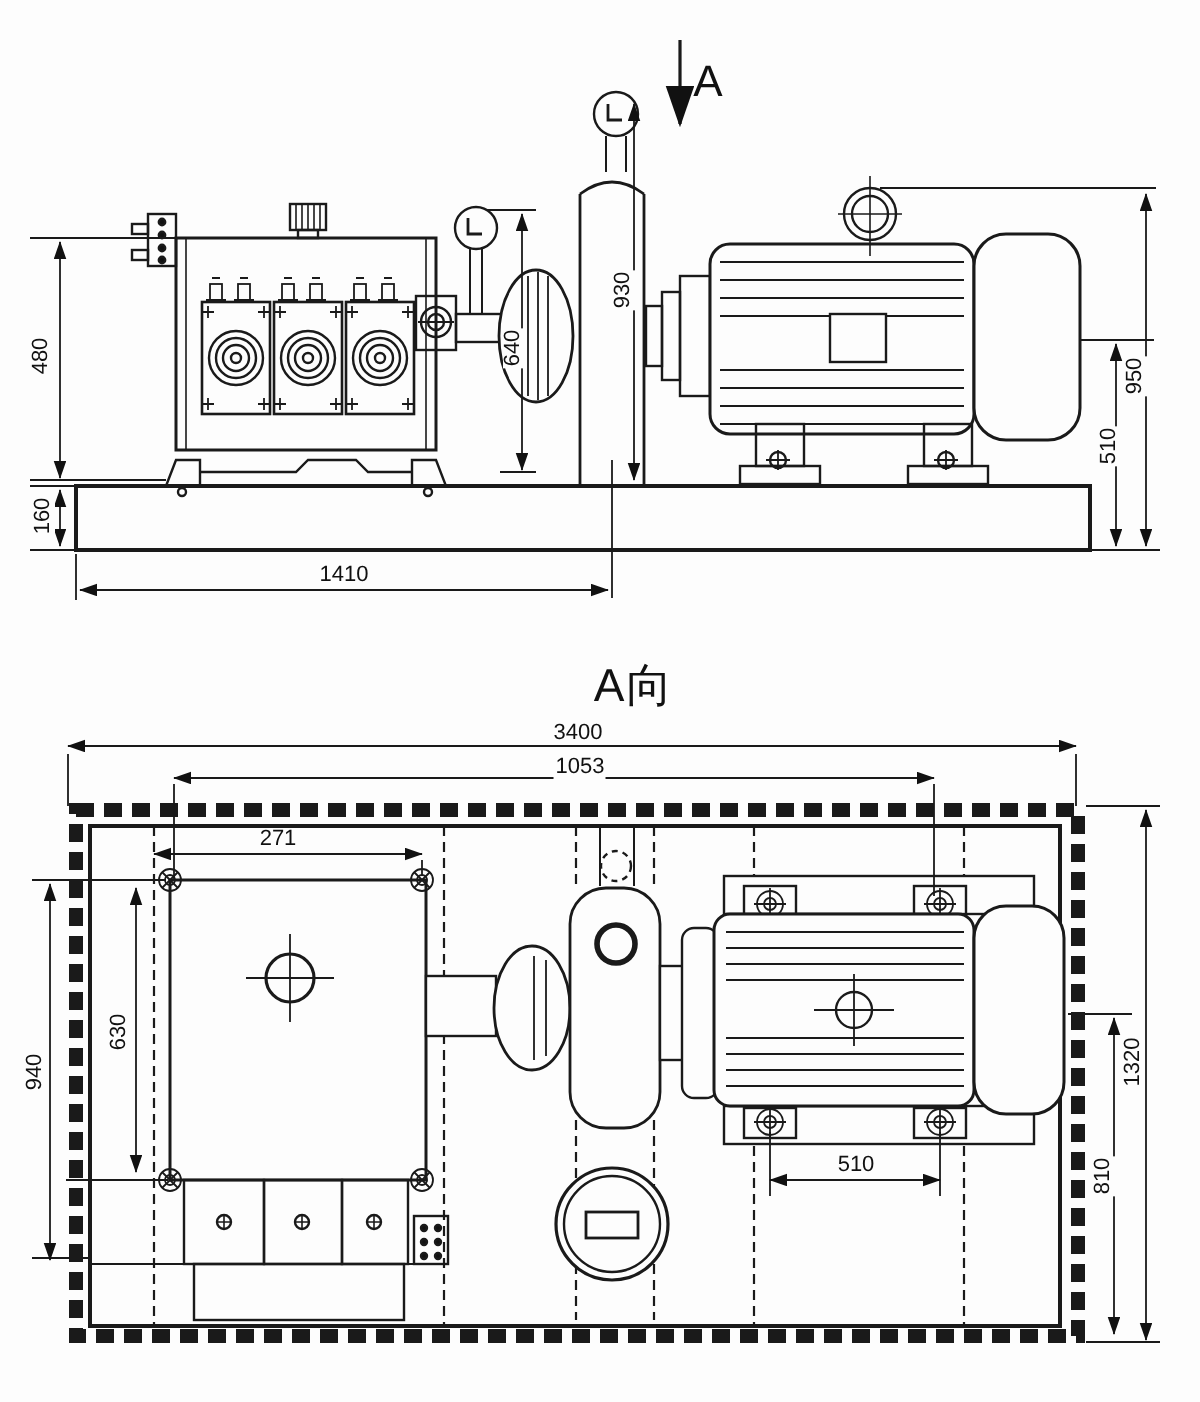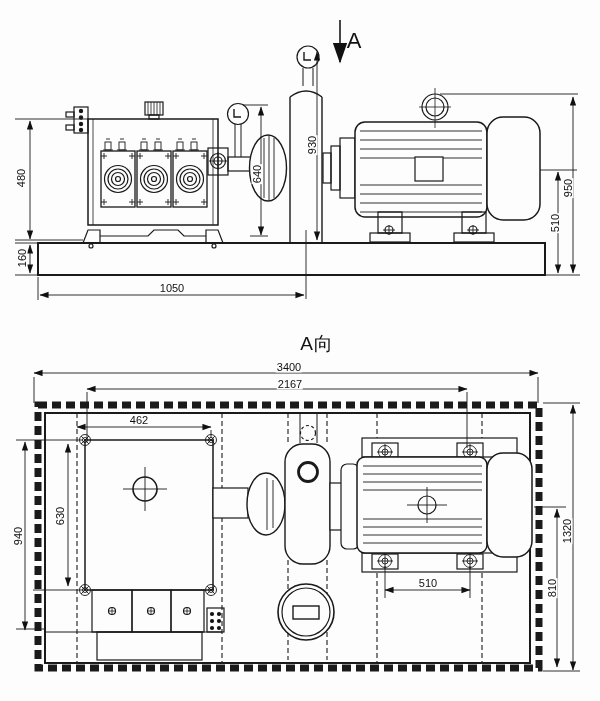--- a/index.html
+++ b/index.html
@@ -7,21 +7,21 @@
     position:relative;width:600px;height:701px;background:#fdfdfd;overflow:hidden;
     font-family:"Liberation Sans", sans-serif;color:#1a1a1a;
   }
   svg{position:absolute;left:0;top:0;}
   .dim{
     position:absolute;font-size:11px;line-height:1;color:#111;
     transform:translate(-50%,-50%);white-space:nowrap;background:#fdfdfd;padding:0 1px;
   }
   .dim.rot{transform:translate(-50%,-50%) rotate(-90deg);}
   .big{font-size:22px;background:transparent;}
-  .title{font-size:19px;background:transparent;letter-spacing:1px;text-align:center;}
+  .title{font-size:23px;background:transparent;letter-spacing:1px;text-align:center;}
 </style>
 </head>
 <body>
 
 <div class="sheet">
 
 <svg width="600" height="701" viewBox="0 0 600 701">
   <defs>
     <marker id="ar" markerWidth="11" markerHeight="8" refX="9.5" refY="3.5" orient="auto-start-reverse">
       <path d="M0,0 L10,3.5 L0,7 Z" fill="#111"></path>
@@ -302,30 +302,30 @@
       <path d="M534,507 H566"></path>
       <path d="M557,509 V667" marker-start="url(#ar)" marker-end="url(#ar)"></path>
       <path d="M543,403 H580 M543,671 H580"></path>
       <path d="M573,405 V670" marker-start="url(#ar)" marker-end="url(#ar)"></path>
     </g>
   </g>
 </svg>
 
 <span class="dim rot" style="left:21px;top:178px">480</span>
 <span class="dim rot" style="left:22px;top:258px">160</span>
-<span class="dim" style="left:172px;top:288px">1050</span>
+<span class="dim" style="left:172px;top:288px">1410</span>
 <span class="dim rot" style="left:312px;top:145px">930</span>
 <span class="dim rot" style="left:257px;top:174px">640</span>
 <span class="dim rot" style="left:568px;top:188px">950</span>
 <span class="dim rot" style="left:555px;top:223px">510</span>
 <span class="dim big" style="left:354px;top:41px">A</span>
 
 <span class="dim title" style="left:317px;top:343px">A向</span>
 <span class="dim" style="left:289px;top:367px">3400</span>
-<span class="dim" style="left:290px;top:384px">2167</span>
-<span class="dim" style="left:139px;top:420px">462</span>
+<span class="dim" style="left:290px;top:384px">1053</span>
+<span class="dim" style="left:139px;top:420px">271</span>
 <span class="dim rot" style="left:18px;top:536px">940</span>
 <span class="dim rot" style="left:60px;top:516px">630</span>
 <span class="dim" style="left:428px;top:583px">510</span>
 <span class="dim rot" style="left:552px;top:588px">810</span>
 <span class="dim rot" style="left:567px;top:531px">1320</span>
 
 </div>
 
 </body></html>

